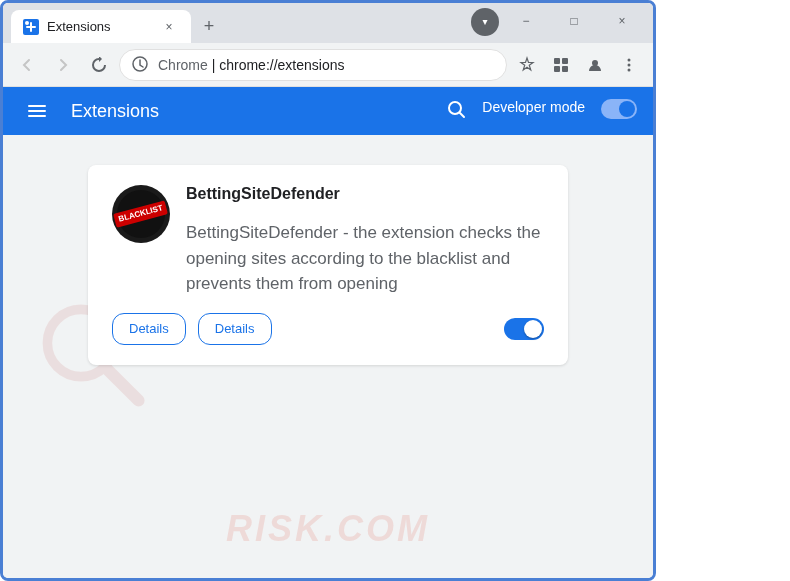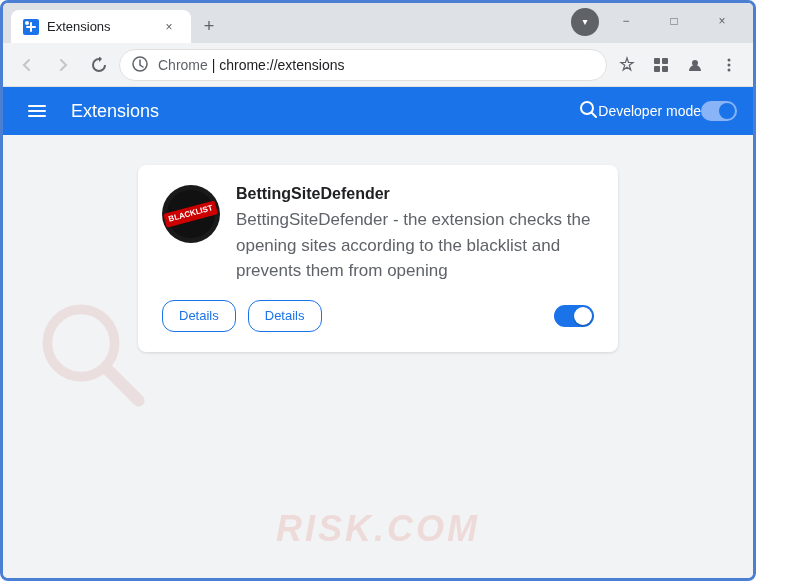--- a/index.html
+++ b/index.html
@@ -1,20 +1,20 @@
 <!DOCTYPE html>
 <html><head>
   <meta charset="utf-8">
   <style>
     * { box-sizing: border-box; margin: 0; padding: 0; }
     body { width: 790px; height: 581px; font-family: 'Segoe UI', Arial, sans-serif; background: #fff; overflow: hidden; }
 
     
     .browser-window {
-      width: 756px;
+      width: 656px;
       height: 581px;
       border: 3px solid #4a7fd4;
       border-radius: 8px;
       overflow: hidden;
       display: flex;
       flex-direction: column;
       background: #fff;
     }
 
     
@@ -223,21 +223,22 @@
 
     .ext-header-title {
       color: #fff;
       font-size: 18px;
       font-weight: 500;
       flex: 1;
     }
 
     .ext-header-actions {
       display: flex;
-      align-items: center;
+      align-items: flex-start;
+      gap: 16px;
     }
 
     .search-btn {
       color: #fff;
       font-size: 18px;
       cursor: pointer;
     }
 
     .dev-mode-label {
       color: #fff;
@@ -371,21 +372,21 @@
     }
 
     .ext-info {
       flex: 1;
     }
 
     .ext-name {
       font-size: 16px;
       font-weight: 600;
       color: #202124;
-      margin-bottom: 4px;
+      margin-bottom: 17px;
     }
 
     .ext-desc {
       font-size: 17px;
       color: #5f6368;
       line-height: 1.5;
     }
 
     .ext-card-footer {
       display: flex;

